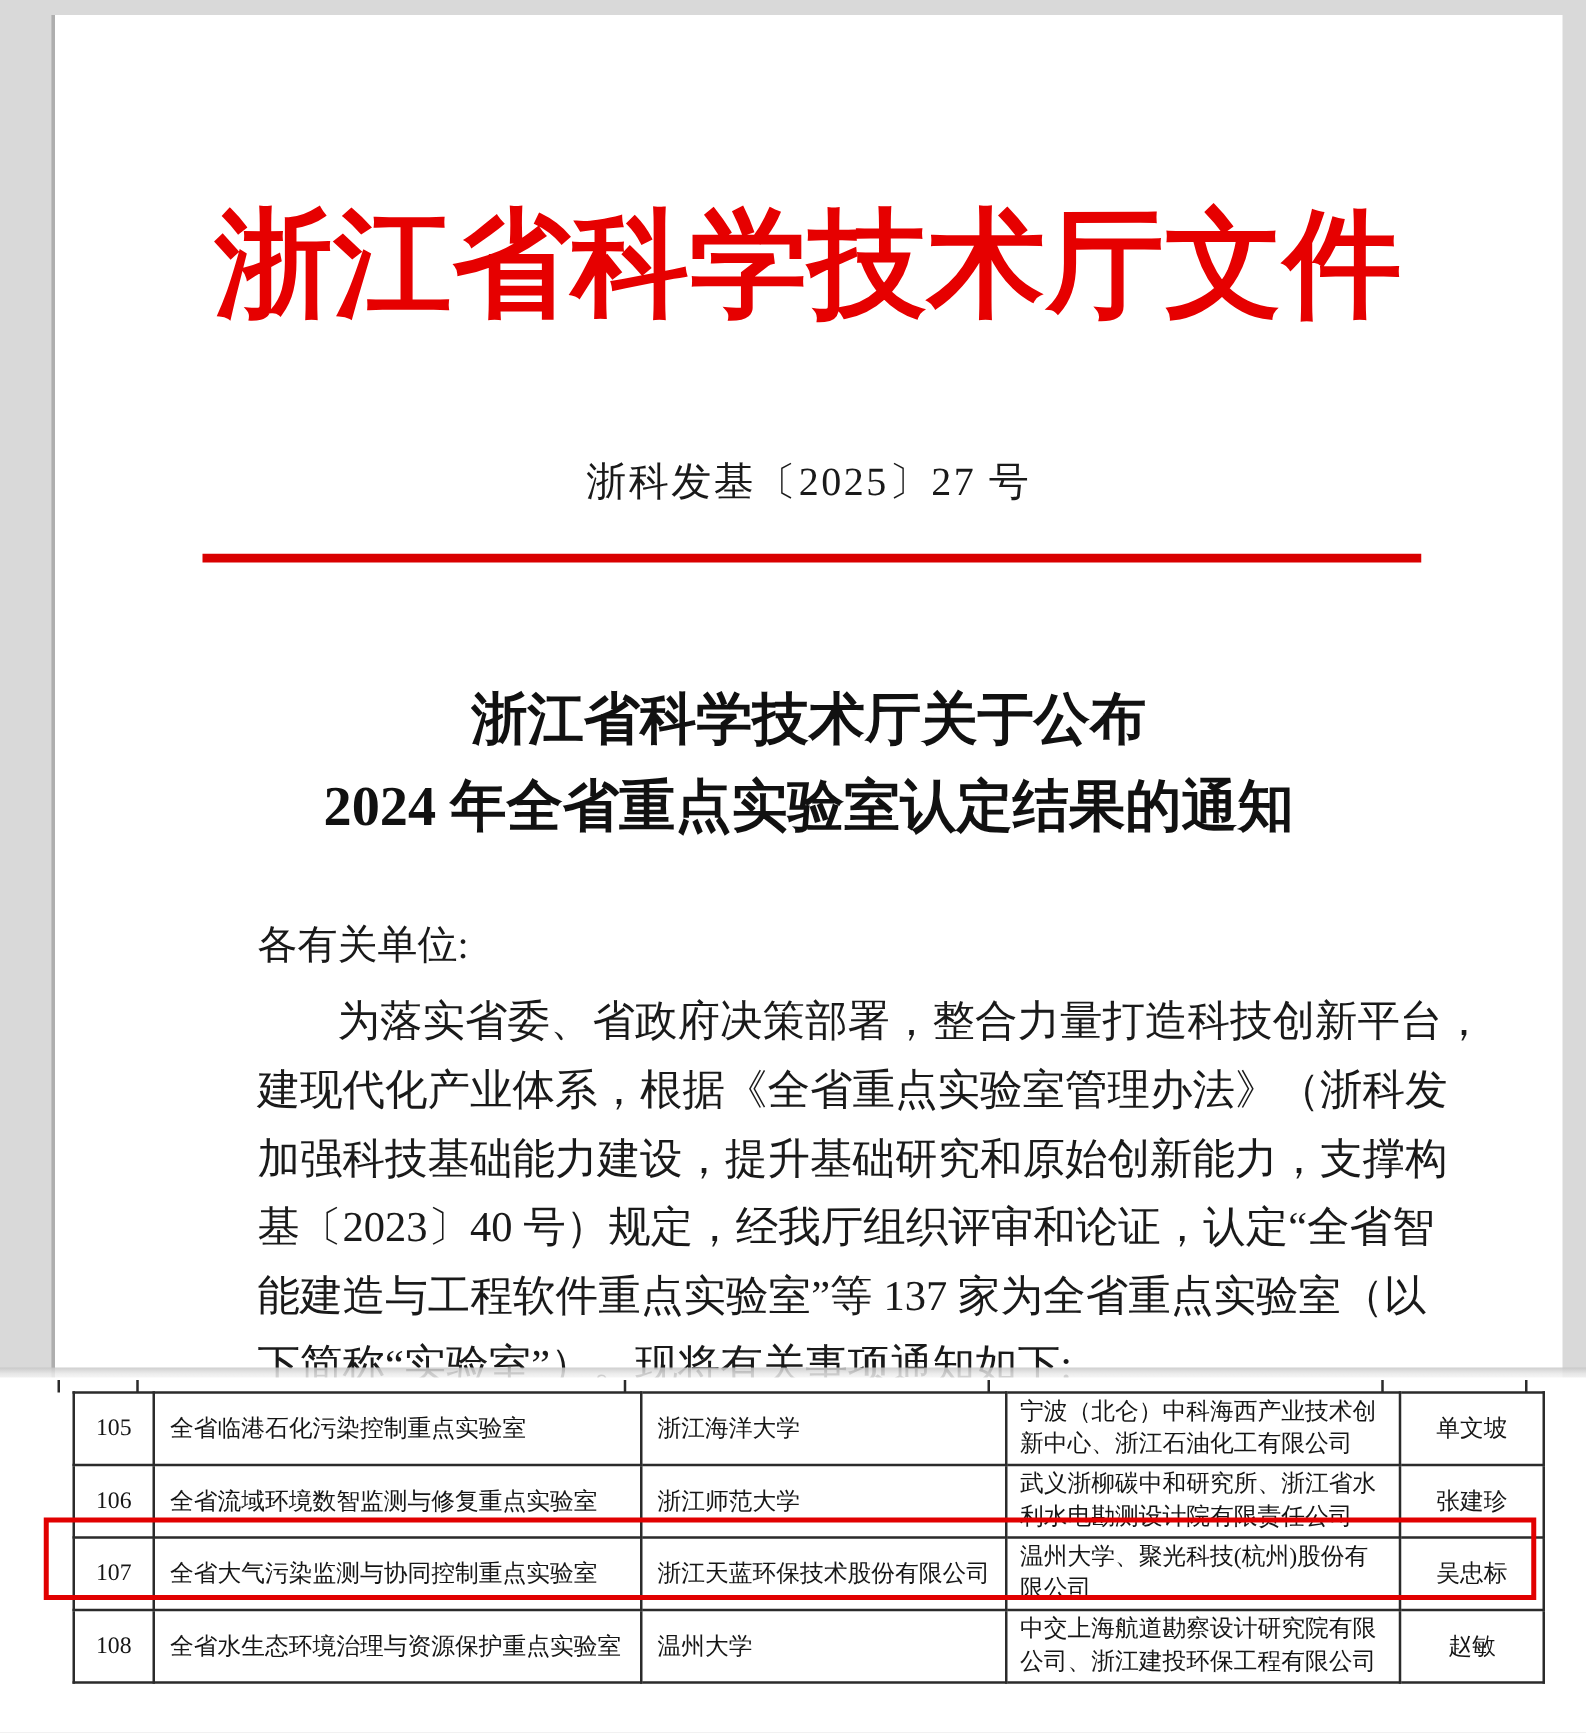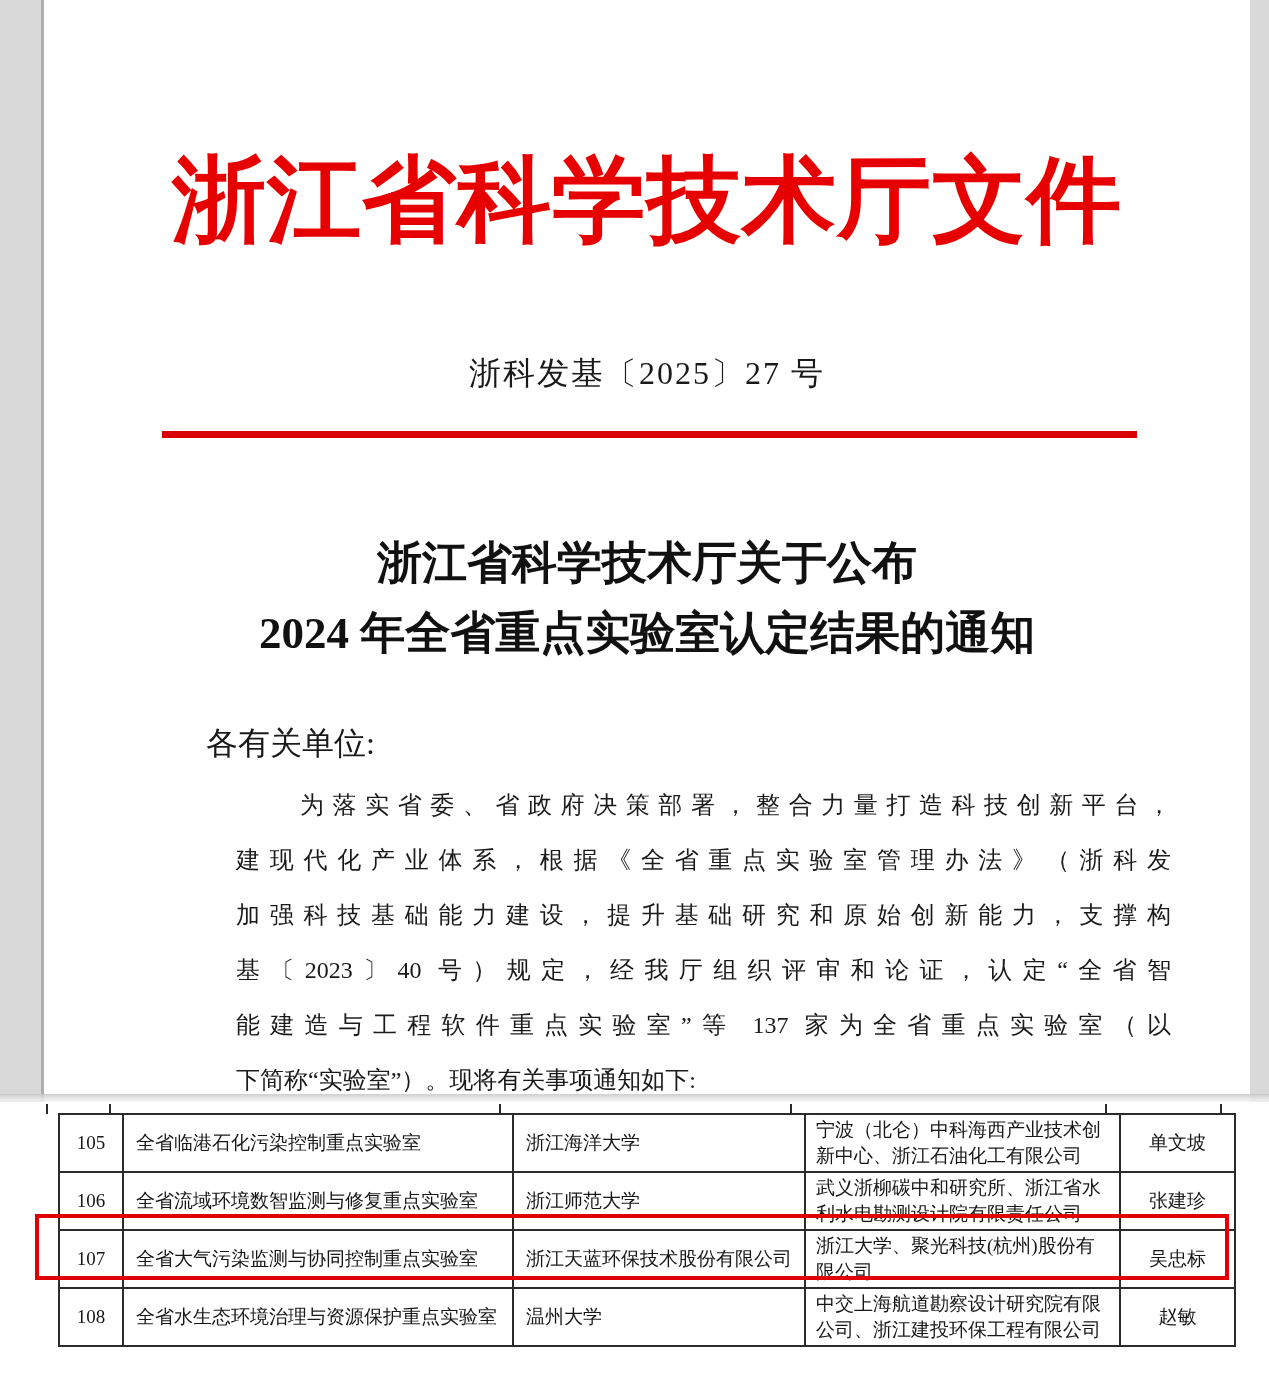--- a/index.html
+++ b/index.html
@@ -10,36 +10,36 @@
     --page_bg:#ffffff;
     --margin_bg:#d9d9d9;
     --ink:#1a1a1a;
   }
   *{margin:0;padding:0;box-sizing:border-box;}
   html,body{width:1269px;}
   body{font-family:"Liberation Serif","DejaVu Serif",serif;background:#fff;}
   .screen{position:relative;width:1269px;height:1386px;background:var(--margin_bg);overflow:hidden;}
 
   
-  .page{position:absolute;left:41px;top:0;width:1209px;height:1102px;background:var(--page_bg);
+  .page{position:absolute;left:41px;top:12px;width:1209px;height:1102px;background:var(--page_bg);
         border-left:3px solid #aeaeae;}
 
   .agency-title{position:absolute;left:0;top:140px;width:100%;text-align:center;
         font-size:94px;font-weight:bold;color:var(--accent_red);letter-spacing:1px;line-height:120px;
         font-family:"Liberation Serif","DejaVu Serif",serif;}
   .doc-number{position:absolute;left:0;top:352px;width:100%;text-align:center;
         font-size:32px;color:var(--ink);letter-spacing:2px;}
   .red-rule{position:absolute;left:118px;top:431px;width:975px;height:7px;background:var(--rule_red);}
 
   .notice-title{position:absolute;left:0;top:528px;width:100%;text-align:center;
         font-size:45px;font-weight:bold;color:#111;line-height:70px;}
 
   .salutation{position:absolute;left:162px;top:722px;font-size:32px;color:var(--ink);}
 
-  .para{position:absolute;left:162px;top:778px;width:935px;font-size:24px;color:var(--ink);margin-left:30px;}
+  .para{position:absolute;left:162px;top:778px;width:935px;font-size:34px;color:var(--ink);}
   .para .line{height:55px;line-height:55px;text-align:justify;text-align-last:justify;white-space:nowrap;}
   .para .line.indent{text-indent:64px;}
   .para .line.last{text-align-last:left;}
 
   
   .seam{position:absolute;left:0;top:1094px;width:1269px;height:9px;
         background:linear-gradient(180deg,#c6c6c6 0%,#e9e9e9 55%,#f7f7f7 100%);opacity:.85;}
 
   .table-section{position:absolute;left:0;top:1102px;width:1269px;height:284px;background:#fff;}
 
@@ -114,21 +114,21 @@
         <td class="c-no">106</td>
         <td class="c-lab">全省流域环境数智监测与修复重点实验室</td>
         <td class="c-inst">浙江师范大学</td>
         <td class="c-part">武义浙柳碳中和研究所、浙江省水利水电勘测设计院有限责任公司</td>
         <td class="c-dir">张建珍</td>
       </tr>
       <tr style="height:54px">
         <td class="c-no">107</td>
         <td class="c-lab">全省大气污染监测与协同控制重点实验室</td>
         <td class="c-inst">浙江天蓝环保技术股份有限公司</td>
-        <td class="c-part">浙江大学、聚光科技(杭州)股份有限公司</td>
+        <td class="c-part">温州大学、聚光科技(杭州)股份有限公司</td>
         <td class="c-dir">吴忠标</td>
       </tr>
       <tr style="height:55px">
         <td class="c-no">108</td>
         <td class="c-lab">全省水生态环境治理与资源保护重点实验室</td>
         <td class="c-inst">温州大学</td>
         <td class="c-part">中交上海航道勘察设计研究院有限公司、浙江建投环保工程有限公司</td>
         <td class="c-dir">赵敏</td>
       </tr>
     </tbody>

